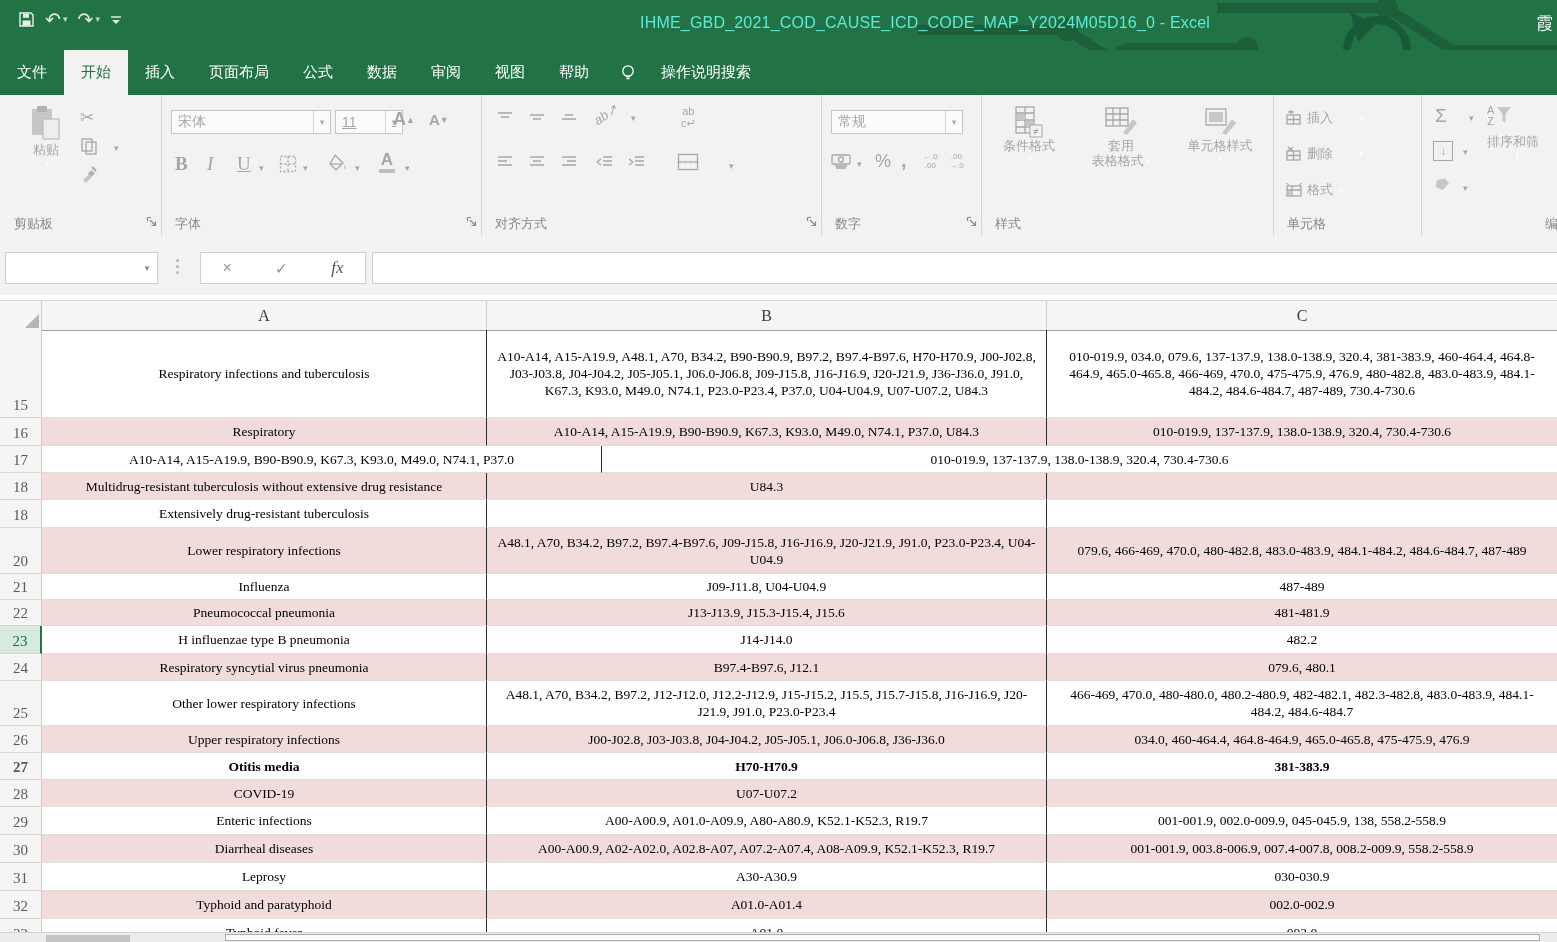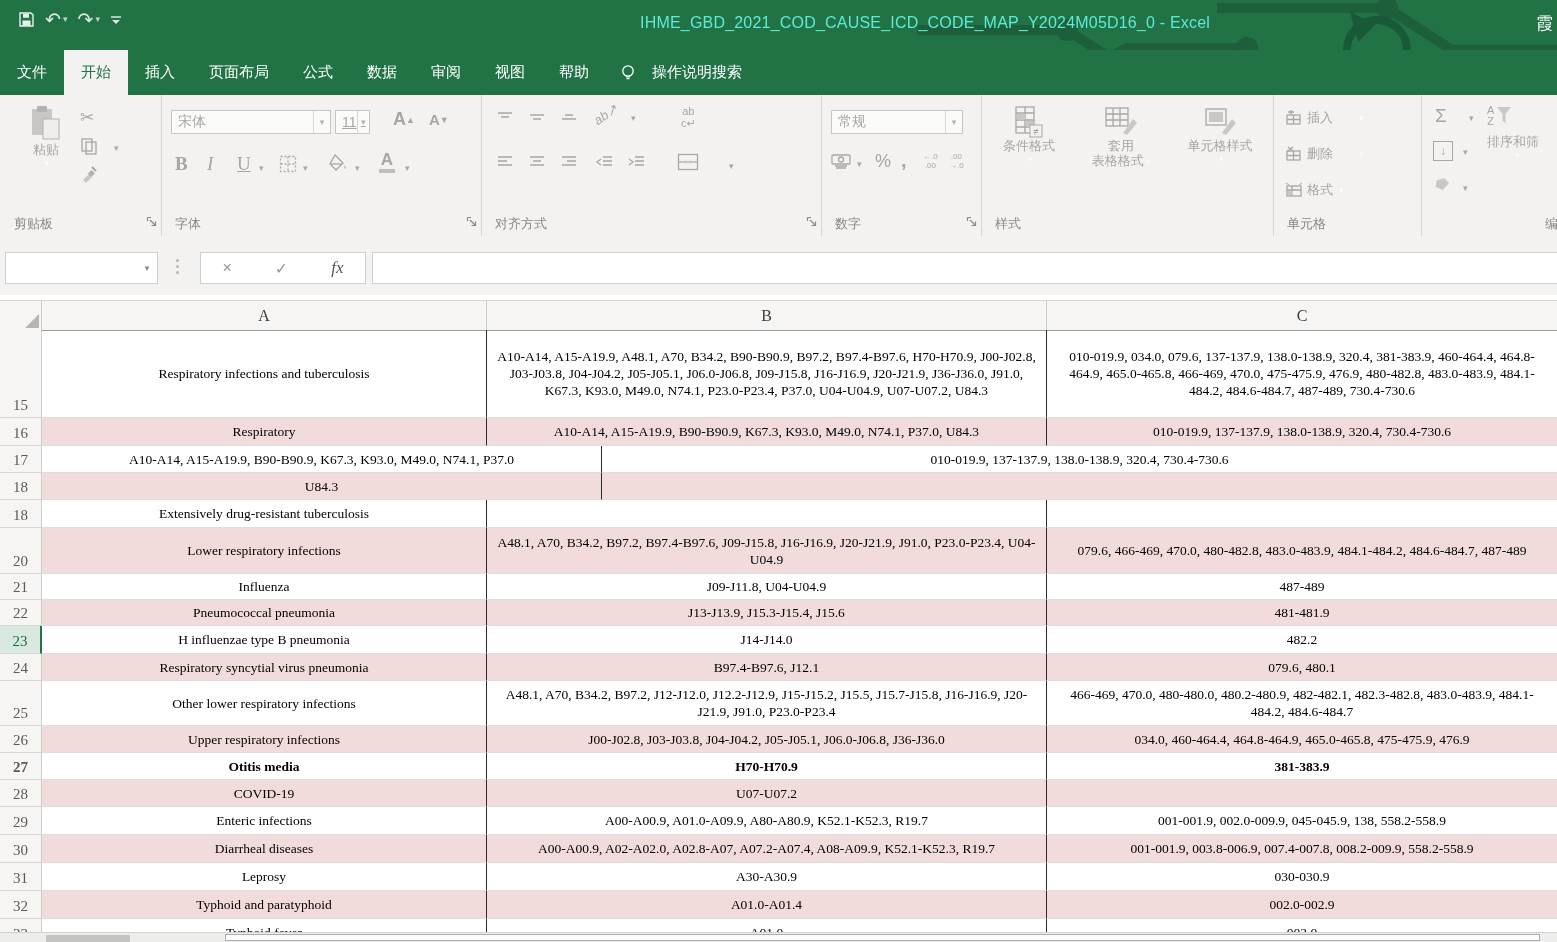--- a/index.html
+++ b/index.html
@@ -15,21 +15,21 @@
   .qbtn svg{display:block;}
   .caret{font-size:9px;color:rgba(255,255,255,.7);margin-left:2px;}
   .caret::after{content:"▾";}
   #title-text{position:absolute;left:640px;top:14px;font-size:16px;color:#5eead4;letter-spacing:.2px;white-space:nowrap;}
   #user-badge{position:absolute;right:4px;top:12px;color:#fff;font-size:17px;}
 
   
   #tabrow{position:absolute;left:0;top:50px;width:100%;height:45px;background:#217346;display:flex;align-items:stretch;}
   .tab{padding:0 17px;display:flex;align-items:center;font-size:15px;color:#fff;cursor:default;white-space:nowrap;}
   .tab.active{background:#f3f2f1;color:#217346;}
-  #tellme{display:flex;align-items:center;gap:16px;color:#fff;font-size:15px;margin-left:14px;}
+  #tellme{display:flex;align-items:center;gap:25px;color:#fff;font-size:15px;margin-left:14px;}
 
   
   #ribbon{position:absolute;left:0;top:95px;width:100%;height:142px;background:#f3f2f1;border-bottom:1px solid #d2d0ce;color:#a0a0a0;}
   .group{position:absolute;top:0;height:141px;border-right:1px solid #d8d6d4;}
   .g-label{position:absolute;bottom:3px;left:14px;right:0;text-align:left;font-size:13px;color:#8a8886;white-space:nowrap;overflow:hidden;}
   .launcher{position:absolute;bottom:5px;right:4px;}
   .dis{color:#a8a6a4;}
   .combo{background:#fbfbfa;border:1px solid #c8c6c4;height:24px;display:flex;align-items:center;font-size:14px;color:#a8a6a4;padding-left:6px;box-sizing:border-box;}
   .combo .arr{margin-left:auto;border-left:1px solid #d8d6d4;width:16px;height:100%;display:flex;align-items:center;justify-content:center;font-size:9px;color:#b0aeac;}
   .combo .arr::after{content:"▾";}
@@ -183,21 +183,21 @@
             <path d="M1.5 1.5 h3.5 M1.5 1.5 v3.5 M4 4 l5 5 M9.5 5.5 v4 h-4" stroke="#8a8886" fill="none" stroke-width="1.2"></path>
           </svg>
       </span>
     </div>
 
     <div class="group" style="left:161px;width:320px;">
       <div class="combo" style="position:absolute;left:10px;top:15px;width:160px;">
         <span>宋体</span>
           <span class="arr"></span>
       </div>
-      <div class="combo" style="position:absolute;left:174px;top:15px;width:35px;text-decoration:underline;">
+      <div class="combo" style="position:absolute;left:174px;top:15px;width:68px;text-decoration:underline;">
         <span>11</span>
           <span class="arr"></span>
       </div>
       <span class="ibtn dis" style="position:absolute;left:232px;top:14px;font-size:18px;font-weight:bold;">A<sup style="font-size:9px;">▲</sup></span>
       <span class="ibtn dis" style="position:absolute;left:268px;top:16px;font-size:15px;font-weight:bold;">A<sup style="font-size:9px;">▼</sup></span>
       <span class="ibtn dis" style="position:absolute;left:14px;top:58px;font-size:19px;font-weight:bold;font-family:'Liberation Serif',serif;">B</span>
       <span class="ibtn dis" style="position:absolute;left:46px;top:58px;font-size:19px;font-style:italic;font-family:'Liberation Serif',serif;">I</span>
       <span class="ibtn dis" style="position:absolute;left:76px;top:58px;font-size:19px;text-decoration:underline;font-family:'Liberation Serif',serif;">U</span>
       <span class="caret" style="position:absolute;left:96px;top:68px;color:#a8a6a4;"></span>
       <span class="ibtn" style="position:absolute;left:118px;top:60px;">
@@ -452,20 +452,21 @@
   </div>
 
   <div class="row" style="height: 27px; justify-content: flex-end;">
     <div class="rowhead">17</div>
     <div class="cell cb">A10-A14, A15-A19.9, B90-B90.9, K67.3, K93.0, M49.0, N74.1, P37.0</div>
     <div class="cell cc">010-019.9, 137-137.9, 138.0-138.9, 320.4, 730.4-730.6</div>
   </div>
 
   <div class="row pink" style="height: 27px;">
     <div class="rowhead">18</div>
+    <div class="cell ca">Multidrug-resistant tuberculosis without extensive drug resistance</div>
     <div class="cell cb">U84.3</div>
     <div class="cell cc"></div>
   </div>
 
   <div class="row" style="height: 28px;">
     <div class="rowhead">18</div>
     <div class="cell ca">Extensively drug-resistant tuberculosis</div>
     <div class="cell cb"></div>
     <div class="cell cc"></div>
   </div>

